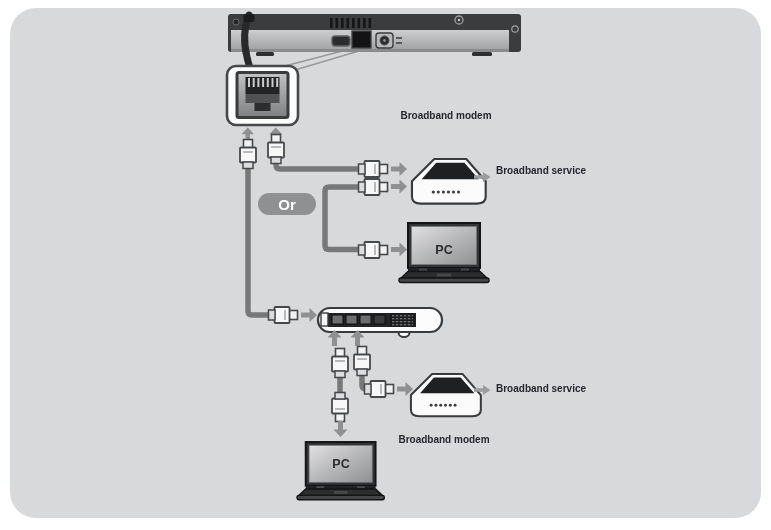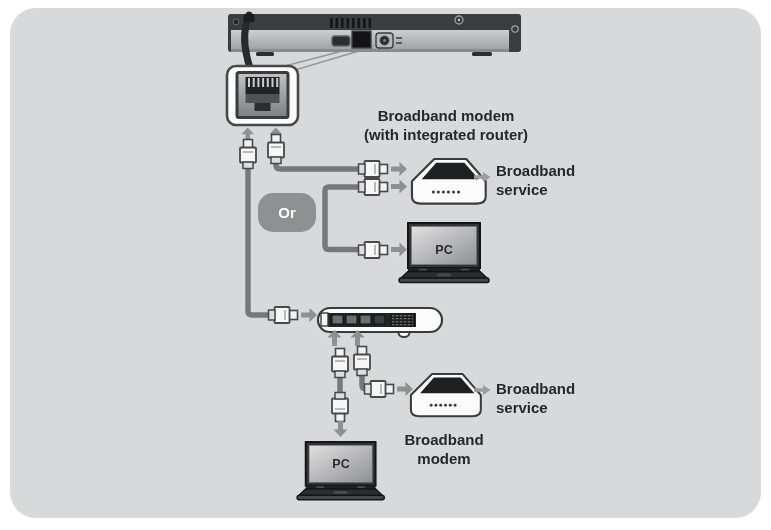--- a/index.html
+++ b/index.html
@@ -1,23 +1,23 @@
 <!DOCTYPE html>
 <html><head>
 <meta charset="utf-8">
 <style>
   html,body{margin:0;padding:0;background:#ffffff;}
   .canvas{position:relative;width:771px;height:530px;background:#ffffff;overflow:hidden;
           font-family:"Liberation Sans", sans-serif;}
   .panel{position:absolute;left:10px;top:8px;width:751px;height:510px;border-radius:26px;
          background:#d8d9db;}
   .art{position:absolute;left:0;top:0;}
-  .lbl{position:absolute;font-weight:bold;font-size:15px;line-height:19px;color:#26262e;}
+  .lbl{position:absolute;font-weight:bold;font-size:10px;line-height:19px;color:#26262e;}
   .lbl.center{text-align:center;}
-  .or-badge{position:absolute;left:258px;top:193px;width:58px;height:39px;border-radius:15px;
+  .or-badge{position:absolute;left:258px;top:193px;width:58px;height:22px;border-radius:15px;
             background:#8f9092;display:flex;align-items:center;justify-content:center;}
   .or-badge span{color:#ffffff;font-weight:bold;font-size:15px;}
   .bb-modem-int{left:348px;top:106px;width:196px;}
   .bb-service-top{left:496px;top:161px;width:92px;}
   .router-label{left:330px;top:286px;width:100px;font-size:16px;}
   .bb-service-bottom{left:496px;top:379px;width:92px;}
   .bb-modem-bottom{left:398px;top:430px;width:92px;}
 </style>
 </head>
 <body>
@@ -200,21 +200,20 @@
     <use href="#arr-thin" transform="translate(474,385)"></use>
 
     <use href="#laptop" transform="translate(399,223)"></use>
     <text x="444" y="250" text-anchor="middle" dominant-baseline="central" font-family="Liberation Sans, sans-serif" font-size="12.5" font-weight="bold" fill="#2b2b2d">PC</text>
     <use href="#laptop" transform="translate(297,442) scale(0.97)"></use>
     <text x="341" y="464" text-anchor="middle" dominant-baseline="central" font-family="Liberation Sans, sans-serif" font-size="12.5" font-weight="bold" fill="#2b2b2d">PC</text>
   </svg>
 
   <div class="lbl center bb-modem-int">
     <div>Broadband modem</div>
-    <div>(with integrated router)</div>
   </div>
 
   <div class="lbl bb-service-top">Broadband service</div>
 
   <div class="or-badge">
     <span>Or</span>
   </div>
 
 
   <div class="lbl bb-service-bottom">Broadband service</div>

